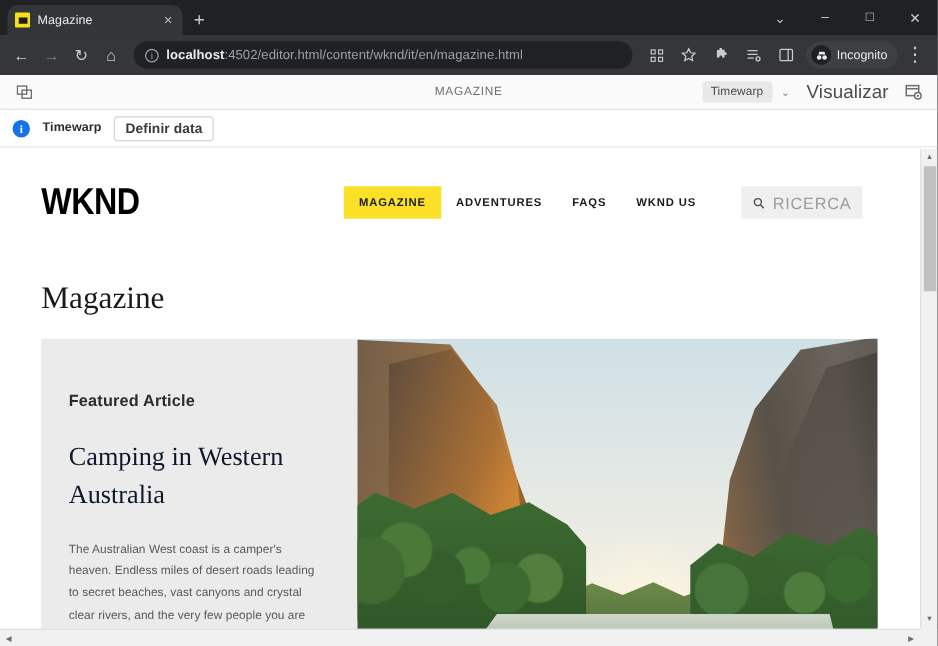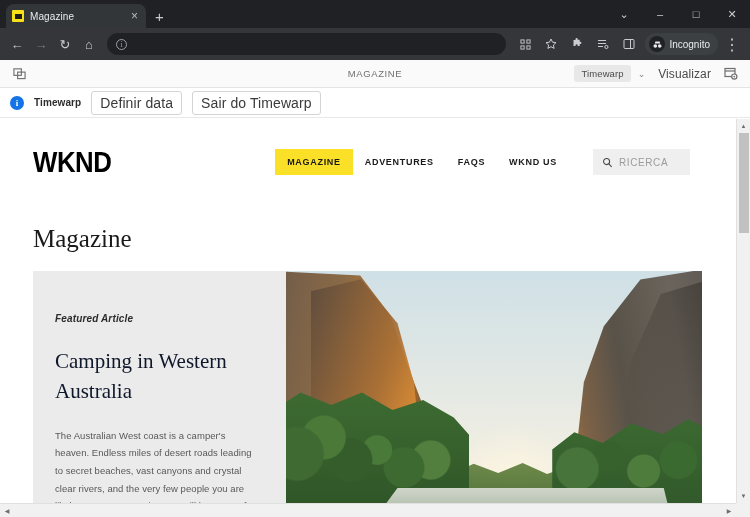--- a/index.html
+++ b/index.html
@@ -90,37 +90,37 @@
   .aem-title {
     position: absolute; left: 0; right: 0; text-align: center;
     font-size: 9.5px; color: #707070; letter-spacing: .6px; pointer-events: none;
   }
   .aem-right { margin-left: auto; display: flex; align-items: center; gap: 3px; z-index:2; }
   .aem-pill {
     background: #e8e8e8; border-radius: 3px; font-size: 9.5px; color: #4b4b4b;
     padding: 3px 7px; letter-spacing: .1px;
   }
   .aem-chev { color: #808080; font-size: 9px; padding: 0 4px; }
-  .aem-link { font-size: 12px; color: #4b4b4b; padding: 3px 6px; letter-spacing: .1px; }
+  .aem-link { font-size: 15px; color: #4b4b4b; padding: 3px 6px; letter-spacing: .1px; }
 
   .tw-bar {
     height: 30px; background: #fff; border-bottom: 1px solid #e8e8e8;
     display: flex; align-items: center; padding: 0 10px; gap: 10px;
   }
   .tw-info {
     width: 14px; height: 14px; border-radius: 50%; background: #1473E6;
     color: #fff; font-size: 9px; font-weight: bold; display: flex;
     align-items: center; justify-content: center; font-family: "Liberation Serif", serif;
     flex: 0 0 14px;
   }
   .tw-label { font-size: 10px; font-weight: bold; color: #2c2c2c; letter-spacing: .1px; }
   .tw-msg { font-size: 9.5px; color: #8a8a8a; font-style: italic; letter-spacing: .05px; }
   .tw-btn {
-    font-size: 14px; color: #3a3a3a; border: 1px solid #d4d4d4; border-radius: 3px;
-    background: #fff; padding: 3px 8px; letter-spacing: .1px;
+    font-size: 11px; color: #3a3a3a; border: 1px solid #d4d4d4; border-radius: 3px;
+    background: #fff; padding: 3px 8px; letter-spacing: .1px; font-weight: bold;
   }
 
   
   .page-scroll {
     position: absolute; top: 59px; left: 0; right: 0; bottom: 0;
     background: #fff; overflow: hidden;
   }
   .page-inner { width: 735px; position: relative; }
 
   .wknd-topbar {
@@ -148,32 +148,32 @@
   .wknd-nav { margin-left: auto; display: flex; align-items: center; gap: 0; }
   .nav-item {
     font-size: 9px; font-weight: bold; letter-spacing: .7px; color: #1a1a1a;
     padding: 8px 12px;
   }
   .nav-item.active { background: #FAE128; }
   .search-box {
     margin-left: 24px; background: #efefef; width: 97px; height: 26px;
     display: flex; align-items: center; gap: 6px; padding: 0 9px;
   }
-  .search-box .ph { font-size: 10px; color: #9b9b9b; letter-spacing: .6px; }
+  .search-box .ph { font-size: 13px; color: #9b9b9b; letter-spacing: .6px; }
 
   .page-title {
     font-family: "Liberation Serif", serif; font-size: 25px; color: #1a1a1a;
     padding: 20px 0 18px 33px; font-weight: normal;
   }
 
   .feature { display: flex; margin: 0 33px 0 33px; }
   .feature-text {
     width: 253px; background: #ebebeb; padding: 42px 26px 10px 22px;
   }
-  .kicker { font-size: 10px; font-weight: bold; color: #2c2c2c; letter-spacing: .15px; font-style: italic; }
+  .kicker { font-size: 13px; font-weight: bold; color: #2c2c2c; letter-spacing: .15px; }
   .feature-h {
     font-family: "Liberation Serif", serif; font-size: 21px; color: #0f172a;
     line-height: 1.45; margin-top: 22px; font-weight: normal;
   }
   .feature-p {
     font-size: 9.5px; color: #585858; line-height: 1.85; margin-top: 20px;
     letter-spacing: .05px;
   }
   .feature-img { flex: 1; min-height: 205px; position: relative; overflow: hidden; }
 
@@ -284,20 +284,21 @@
     </div>
   </div>
 
   <div class="toolbar">
     <span class="navbtn">←</span>
     <span class="navbtn dim">→</span>
     <span class="navbtn">↻</span>
     <span class="navbtn">⌂</span>
     <div class="omnibox">
       <span class="info-ic">i</span>
+      <span class="url"><b>localhost</b><span>:4502/editor.html/content/wknd/it/en/magazine.html</span></span>
     </div>
     <span class="tbicon">
       <svg width="11" height="11" viewBox="0 0 12 12">
           <g fill="none" stroke="#c8ccd0" stroke-width="1">
             <rect x="1" y="1" width="3.5" height="3.5"></rect>
             <rect x="7.5" y="1" width="3.5" height="3.5"></rect>
             <rect x="1" y="7.5" width="3.5" height="3.5"></rect>
             <rect x="7.5" y="7.5" width="3.5" height="3.5"></rect>
           </g>
         </svg>
@@ -365,21 +366,20 @@
               <circle cx="10.3" cy="9.6" r=".9" fill="#6e6e6e"></circle>
             </svg>
         </span>
       </div>
     </div>
 
     <div class="tw-bar">
       <span class="tw-info">i</span>
       <span class="tw-label">Timewarp</span>
       <span class="tw-btn">Definir data</span>
-      <span class="tw-btn">Sair do Timewarp</span>
     </div>
 
     <div class="page-scroll">
       <div class="page-inner">
 
 
         <div class="wknd-header">
           <div class="wknd-logo">WKND</div>
           <nav class="wknd-nav">
             <span class="nav-item active">MAGAZINE</span>

